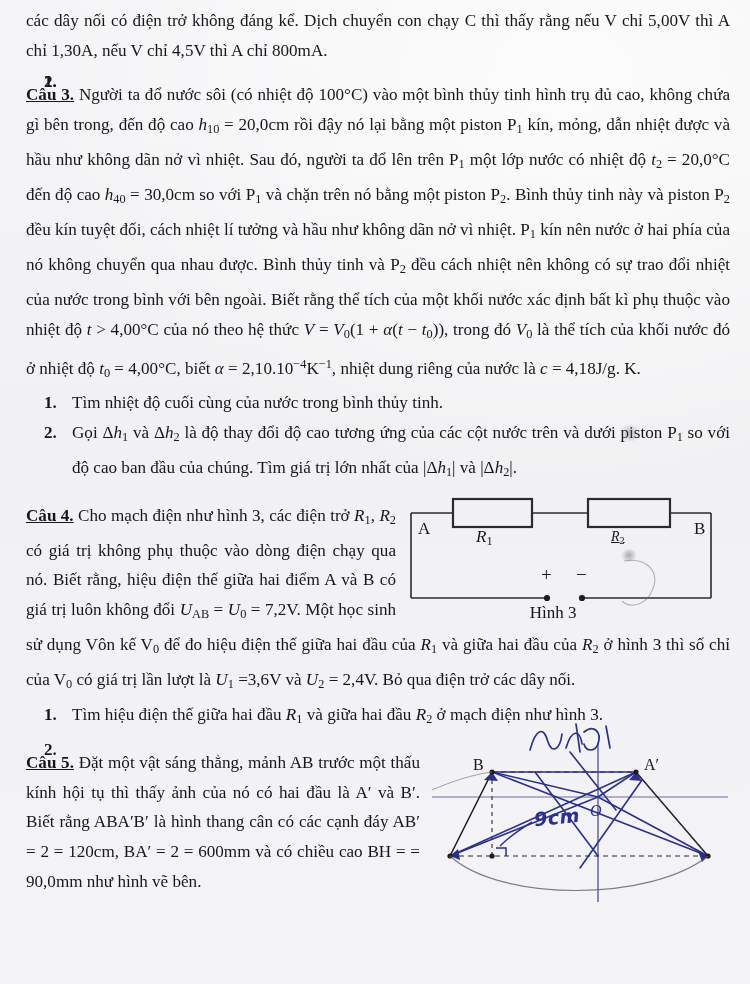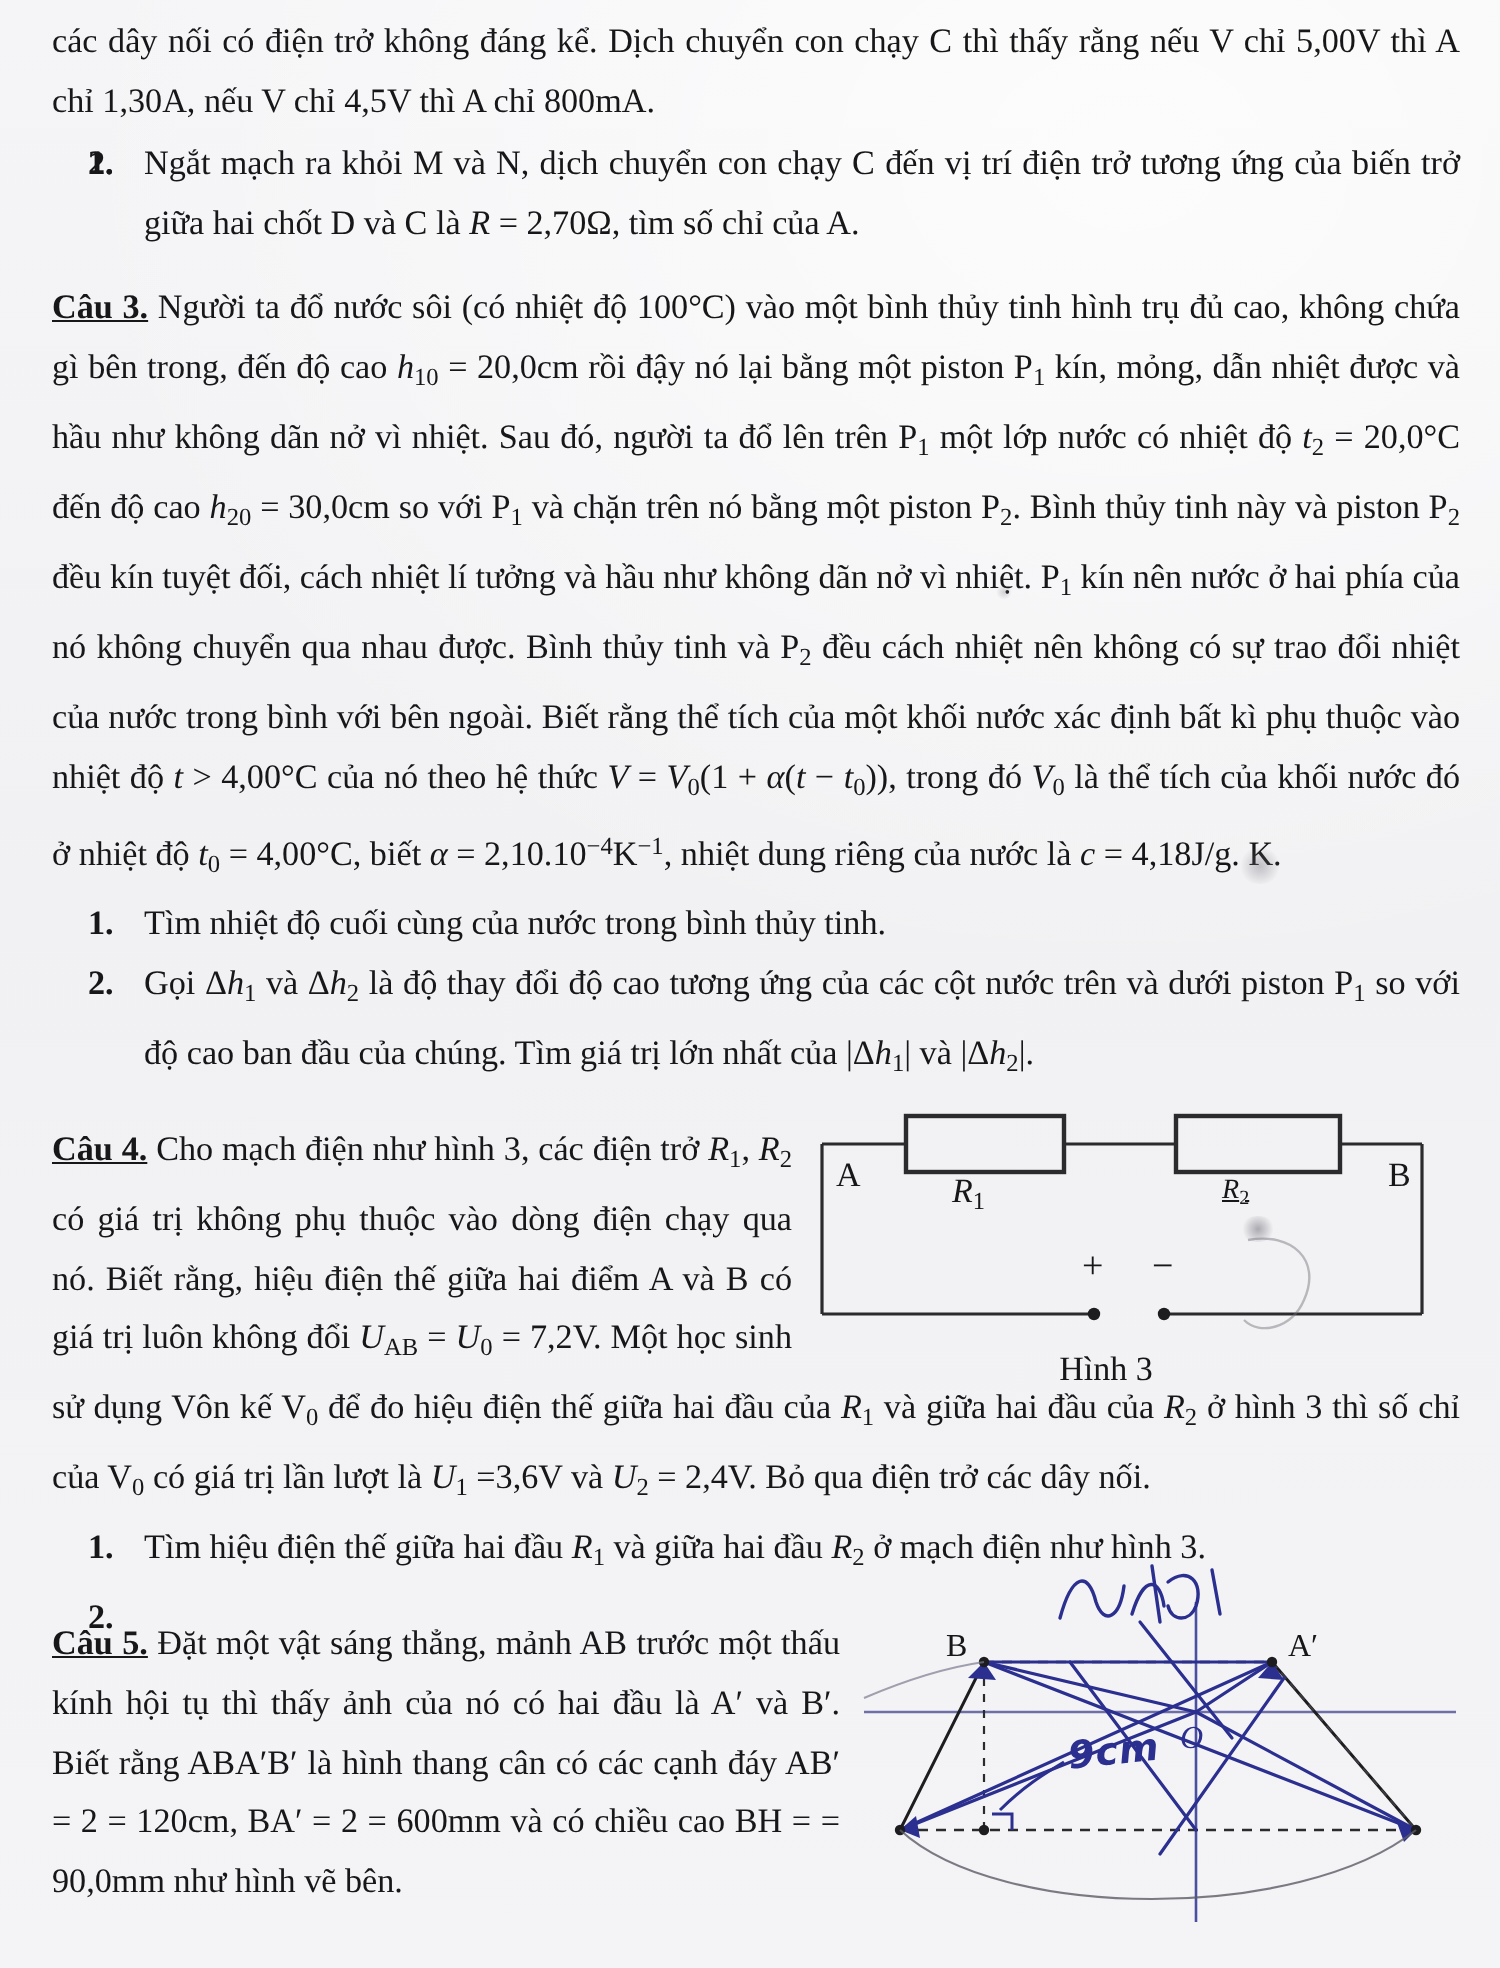--- a/index.html
+++ b/index.html
@@ -86,21 +86,20 @@
     margin: 2px 0 0 10px;
     position: relative;
   }
   .clearer { clear: both; }
 
   
   .figcap {
     text-align: center;
     font-size: 17px;
     font-family: "Liberation Serif", serif;
-    margin-top: 13px;
   }
 
   
   .hand {
     font-family: "DejaVu Sans", sans-serif;
     color: #2b2f8f;
     font-style: italic;
     font-weight: 600;
     letter-spacing: 0.5px;
   }
@@ -126,35 +125,31 @@
     <p class="para">
       <span>các dây nối có điện trở không đáng kể. Dịch chuyển con chạy C thì thấy rằng nếu V chỉ 5,00V thì A chỉ 1,30A, nếu V chỉ 4,5V thì A chỉ 800mA.</span>
     </p>
 
     <ul class="numlist">
       <li>
         <span class="num">1.</span>
       </li>
       <li style="margin-top:2px;">
         <span class="num">2.</span>
-        <span>
-          Ngắt mạch ra khỏi M và N, dịch chuyển con chạy C đến vị trí điện trở tương ứng của biến
-          trở giữa hai chốt D và C là <i class="v">R</i> = 2,70Ω, tìm số chỉ của A.
-        </span>
       </li>
     </ul>
 
     <div class="spacer-md"></div>
 
     <p class="para">
       <span class="chead">Câu 3.</span>
       Người ta đổ nước sôi (có nhiệt độ 100°C) vào một bình thủy tinh hình trụ đủ cao, không
       chứa gì bên trong, đến độ cao <i class="v">h</i><span class="sub">10</span> = 20,0cm rồi đậy nó lại bằng một piston P<span class="sub">1</span> kín, mỏng, dẫn
       nhiệt được và hầu như không dãn nở vì nhiệt. Sau đó, người ta đổ lên trên P<span class="sub">1</span> một lớp nước
-      có nhiệt độ <i class="v">t</i><span class="sub">2</span> = 20,0°C đến độ cao <i class="v">h</i><span class="sub">20</span> = 30,0cm so với P<span class="sub">1</span> và chặn trên nó bằng một piston
+      có nhiệt độ <i class="v">t</i><span class="sub">2</span> = 20,0°C đến độ cao <i class="v">h</i><span class="sub">40</span> = 30,0cm so với P<span class="sub">1</span> và chặn trên nó bằng một piston
       P<span class="sub">2</span>. Bình thủy tinh này và piston P<span class="sub">2</span> đều kín tuyệt đối, cách nhiệt lí tưởng và hầu như không dãn
       nở vì nhiệt. P<span class="sub">1</span> kín nên nước ở hai phía của nó không chuyển qua nhau được. Bình thủy tinh và
       P<span class="sub">2</span> đều cách nhiệt nên không có sự trao đổi nhiệt của nước trong bình với bên ngoài. Biết rằng
       thể tích của một khối nước xác định bất kì phụ thuộc vào nhiệt độ <i class="v">t</i> &gt; 4,00°C của nó theo hệ
       thức <i class="v">V</i> = <i class="v">V</i><span class="sub">0</span>(1 + <i class="v">α</i>(<i class="v">t</i> − <i class="v">t</i><span class="sub">0</span>)), trong đó <i class="v">V</i><span class="sub">0</span> là thể tích của khối nước đó ở nhiệt độ <i class="v">t</i><span class="sub">0</span> = 4,00°C,
       biết <i class="v">α</i> = 2,10.10<span class="sup">−4</span>K<span class="sup">−1</span>, nhiệt dung riêng của nước là <i class="v">c</i> = 4,18J/g. K.
     </p>
 
     <ul class="numlist">
       <li>

